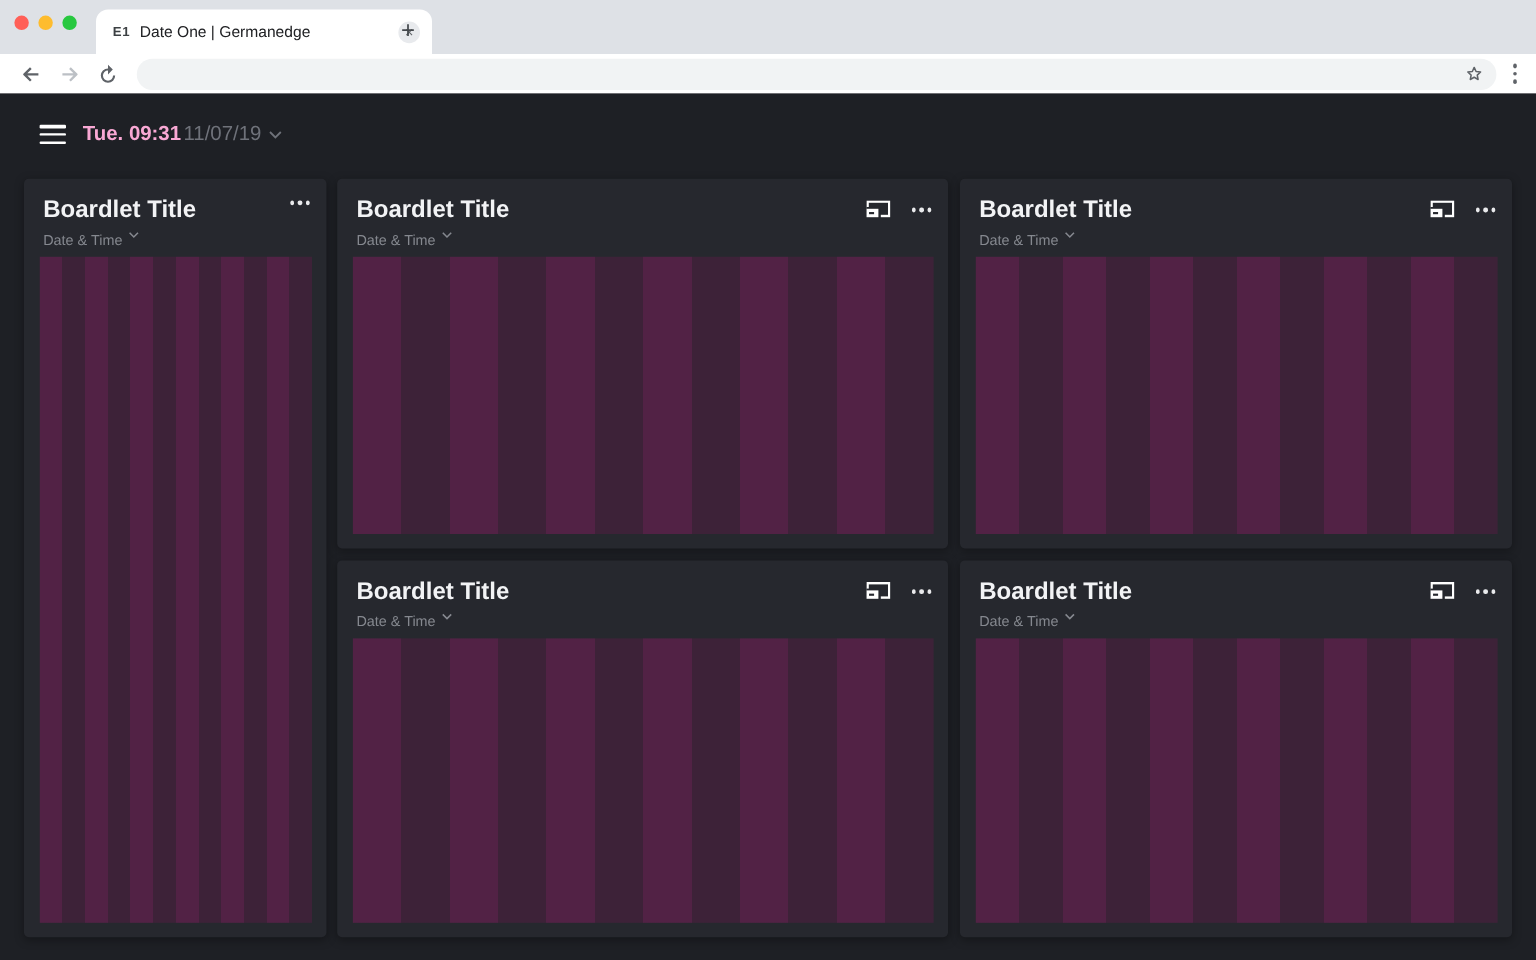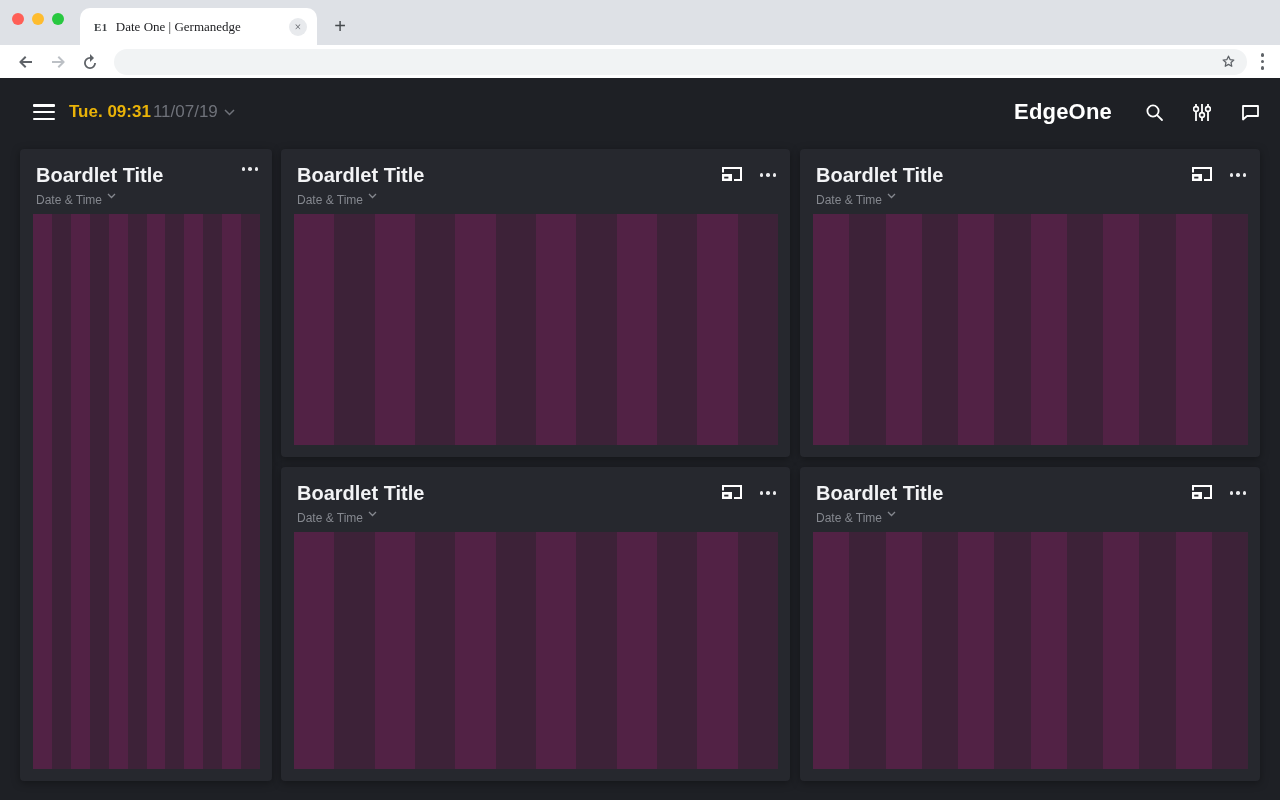--- a/index.html
+++ b/index.html
@@ -10,22 +10,22 @@
   }
   *{box-sizing:border-box;margin:0;padding:0;}
   html,body{width:1280px;height:800px;overflow:hidden;}
   body{font-family:"Liberation Sans",sans-serif;background:var(--page-bg);}
 
   
   .tabstrip{position:relative;height:45px;background:var(--tabstrip-bg);}
   .traffic{position:absolute;top:13px;left:12px;display:flex;gap:8px;}
   .traffic span{width:12px;height:12px;border-radius:50%;display:block;}
   .t-red{background:var(--traffic-red);} .t-yellow{background:var(--traffic-yellow);} .t-green{background:var(--traffic-green);}
-  .tab{position:absolute;left:80px;top:8px;width:237px;height:37px;background:#fff;
-       border-radius:10px 10px 0 0;display:flex;align-items:center;padding:0 10px 0 14px;font-family:Liberation Serif, serif;}
+  .tab{position:absolute;left:80px;top:8px;width:280px;height:37px;background:#fff;
+       border-radius:10px 10px 0 0;display:flex;align-items:center;padding:0 10px 0 14px;}
   .tab-favicon{font-size:11px;font-weight:bold;color:#3c4043;margin-right:8px;letter-spacing:.5px;}
   .tab-title{font-size:13px;color:#202124;flex:1;white-space:nowrap;overflow:hidden;}
   .tab-close{width:18px;height:18px;border-radius:50%;background:#e8eaed;color:#5f6368;
              font-size:12px;line-height:18px;text-align:center;cursor:pointer;}
   .newtab{position:absolute;left:328px;top:14px;width:24px;height:24px;color:#45494d;
           font-size:20px;line-height:24px;text-align:center;cursor:pointer;font-weight:300;}
   .toolbar{height:33px;background:var(--toolbar-bg);display:flex;align-items:center;padding:0 10px;}
   .nav-btn{width:26px;height:26px;display:flex;align-items:center;justify-content:center;margin:0 3px;cursor:pointer;}
   .urlbar{flex:1;height:26px;background:var(--urlbar-bg);border-radius:13px;margin:0 8px;
           display:flex;align-items:center;padding:0 10px;}
@@ -34,21 +34,21 @@
   .menu-dots-v{display:flex;flex-direction:column;gap:3px;margin:0 6px;cursor:pointer;}
   .menu-dots-v i{width:3.5px;height:3.5px;border-radius:50%;background:var(--chrome-icon);display:block;}
 
   
   .app{position:relative;height:722px;background:var(--page-bg);}
   .app-header{height:68px;display:flex;align-items:center;padding:0 20px;}
   .hamburger{width:22px;height:16px;display:flex;flex-direction:column;justify-content:space-between;
              margin:0 14px 0 13px;cursor:pointer;}
   .hamburger i{height:2.5px;background:#fff;border-radius:1px;display:block;}
   .clock{display:flex;align-items:baseline;cursor:pointer;}
-  .clock-time{font-size:17px;font-weight:bold;color:#eab308;}
+  .clock-time{font-size:17px;font-weight:bold;color:#f9a8d4;}
   .clock-date{font-size:17px;color:#6f727a;margin-left:2px;}
   .clock svg{margin-left:6px;align-self:center;}
   .header-right{margin-left:auto;display:flex;align-items:center;gap:28px;}
   .logo{font-size:22px;font-weight:800;color:#fff;letter-spacing:.2px;margin-right:4px;}
   .hicon{width:20px;height:20px;display:flex;align-items:center;justify-content:center;cursor:pointer;}
 
   
   .card{position:absolute;background:var(--card-bg);border-radius:4px;
         box-shadow:0 2px 8px rgba(0,0,0,.35);}
   .card-1{left:20px;top:71px;width:252px;height:632px;}
@@ -125,42 +125,20 @@
         <i></i>
         <i></i>
       </span>
     <span class="clock">
       <span class="clock-time">Tue. 09:31</span>
       <span class="clock-date">11/07/19</span>
       <svg width="11" height="7" viewBox="0 0 11 7">
           <path d="M1 1l4.5 4.5L10 1" fill="none" stroke="#6f727a" stroke-width="1.5"></path>
         </svg>
     </span>
-    <div class="header-right">
-      <span class="logo">EdgeOne</span>
-      <span class="hicon">
-        <svg width="19" height="19" viewBox="0 0 19 19">
-            <circle cx="8" cy="8" r="5.6" fill="none" stroke="#fff" stroke-width="1.8"></circle>
-            <path d="M12.3 12.3L17 17" stroke="#fff" stroke-width="1.8" stroke-linecap="round"></path>
-          </svg>
-      </span>
-      <span class="hicon">
-        <svg width="18" height="19" viewBox="0 0 18 19">
-          <path d="M3 1v17M9 1v17M15 1v17" stroke="#fff" stroke-width="1.8"></path>
-          <circle cx="3" cy="6" r="2.4" fill="#1e2025" stroke="#fff" stroke-width="1.6"></circle>
-          <circle cx="9" cy="12" r="2.4" fill="#1e2025" stroke="#fff" stroke-width="1.6"></circle>
-          <circle cx="15" cy="6" r="2.4" fill="#1e2025" stroke="#fff" stroke-width="1.6"></circle>
-        </svg>
-      </span>
-      <span class="hicon">
-        <svg width="19" height="17" viewBox="0 0 19 17">
-            <path d="M2 2h15v10H6l-4 3.5V2z" fill="none" stroke="#fff" stroke-width="1.8" stroke-linejoin="round"></path>
-          </svg>
-      </span>
-    </div>
   </div>
 
   <div class="card card-1">
     <div class="card-head">
       <div class="card-titles">
         <div class="card-title">Boardlet Title</div>
         <div class="card-sub">
           <span>Date &amp; Time</span>
           <svg width="9" height="6" viewBox="0 0 9 6">
               <path d="M1 1l3.5 3.5L8 1" fill="none" stroke="#85888f" stroke-width="1.3"></path>

